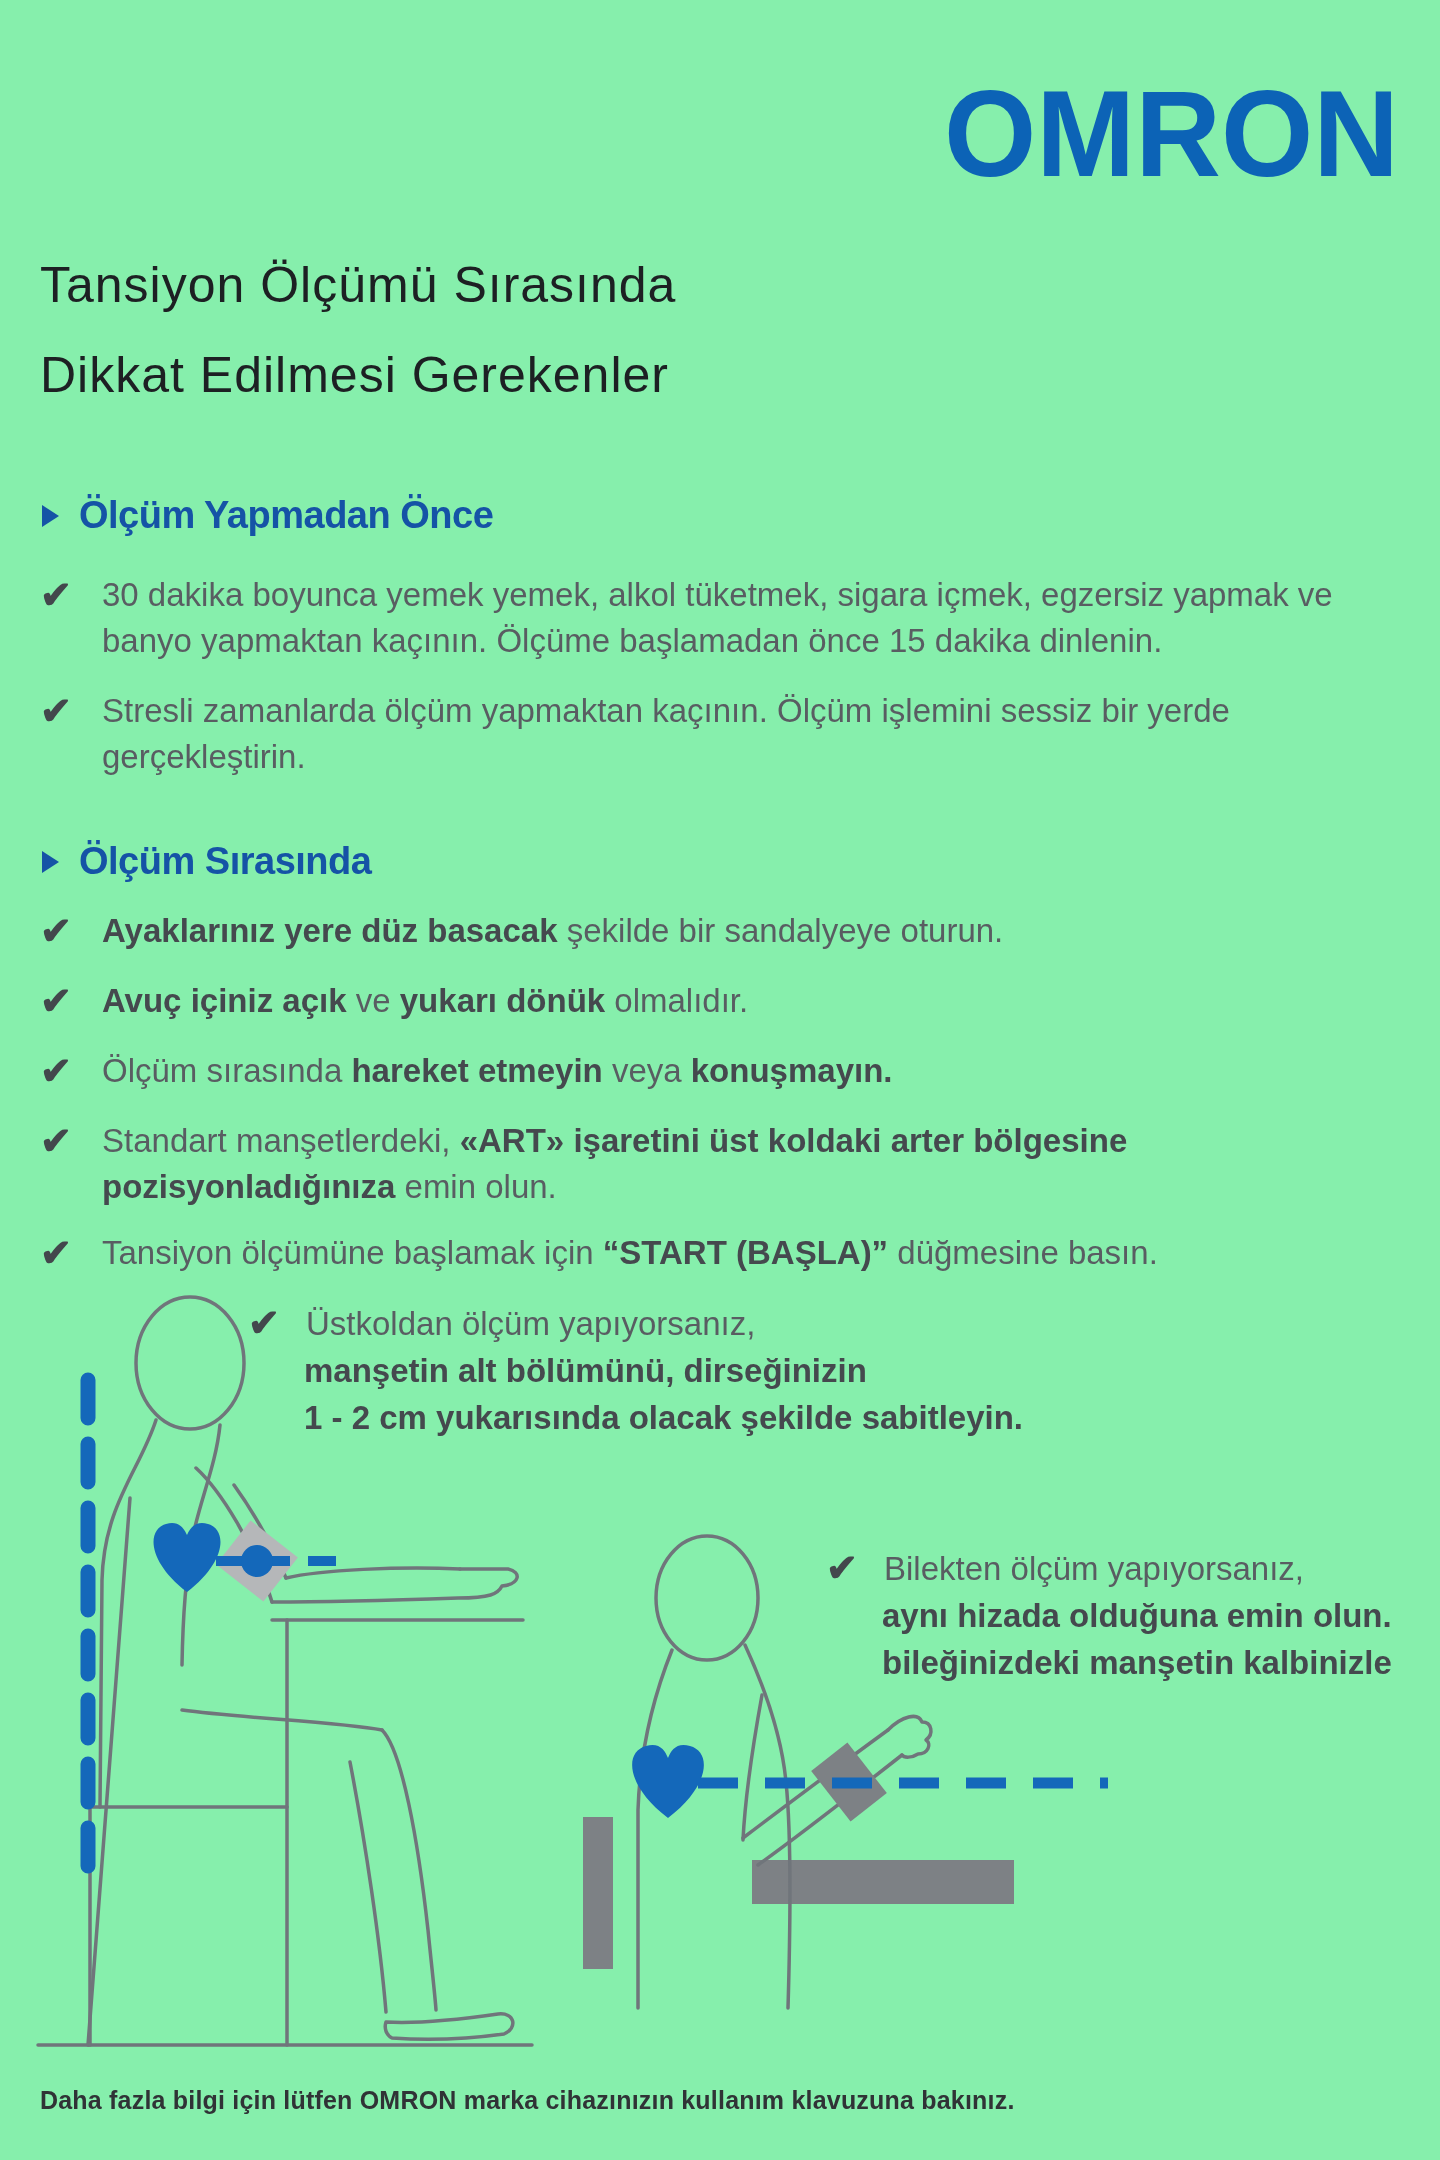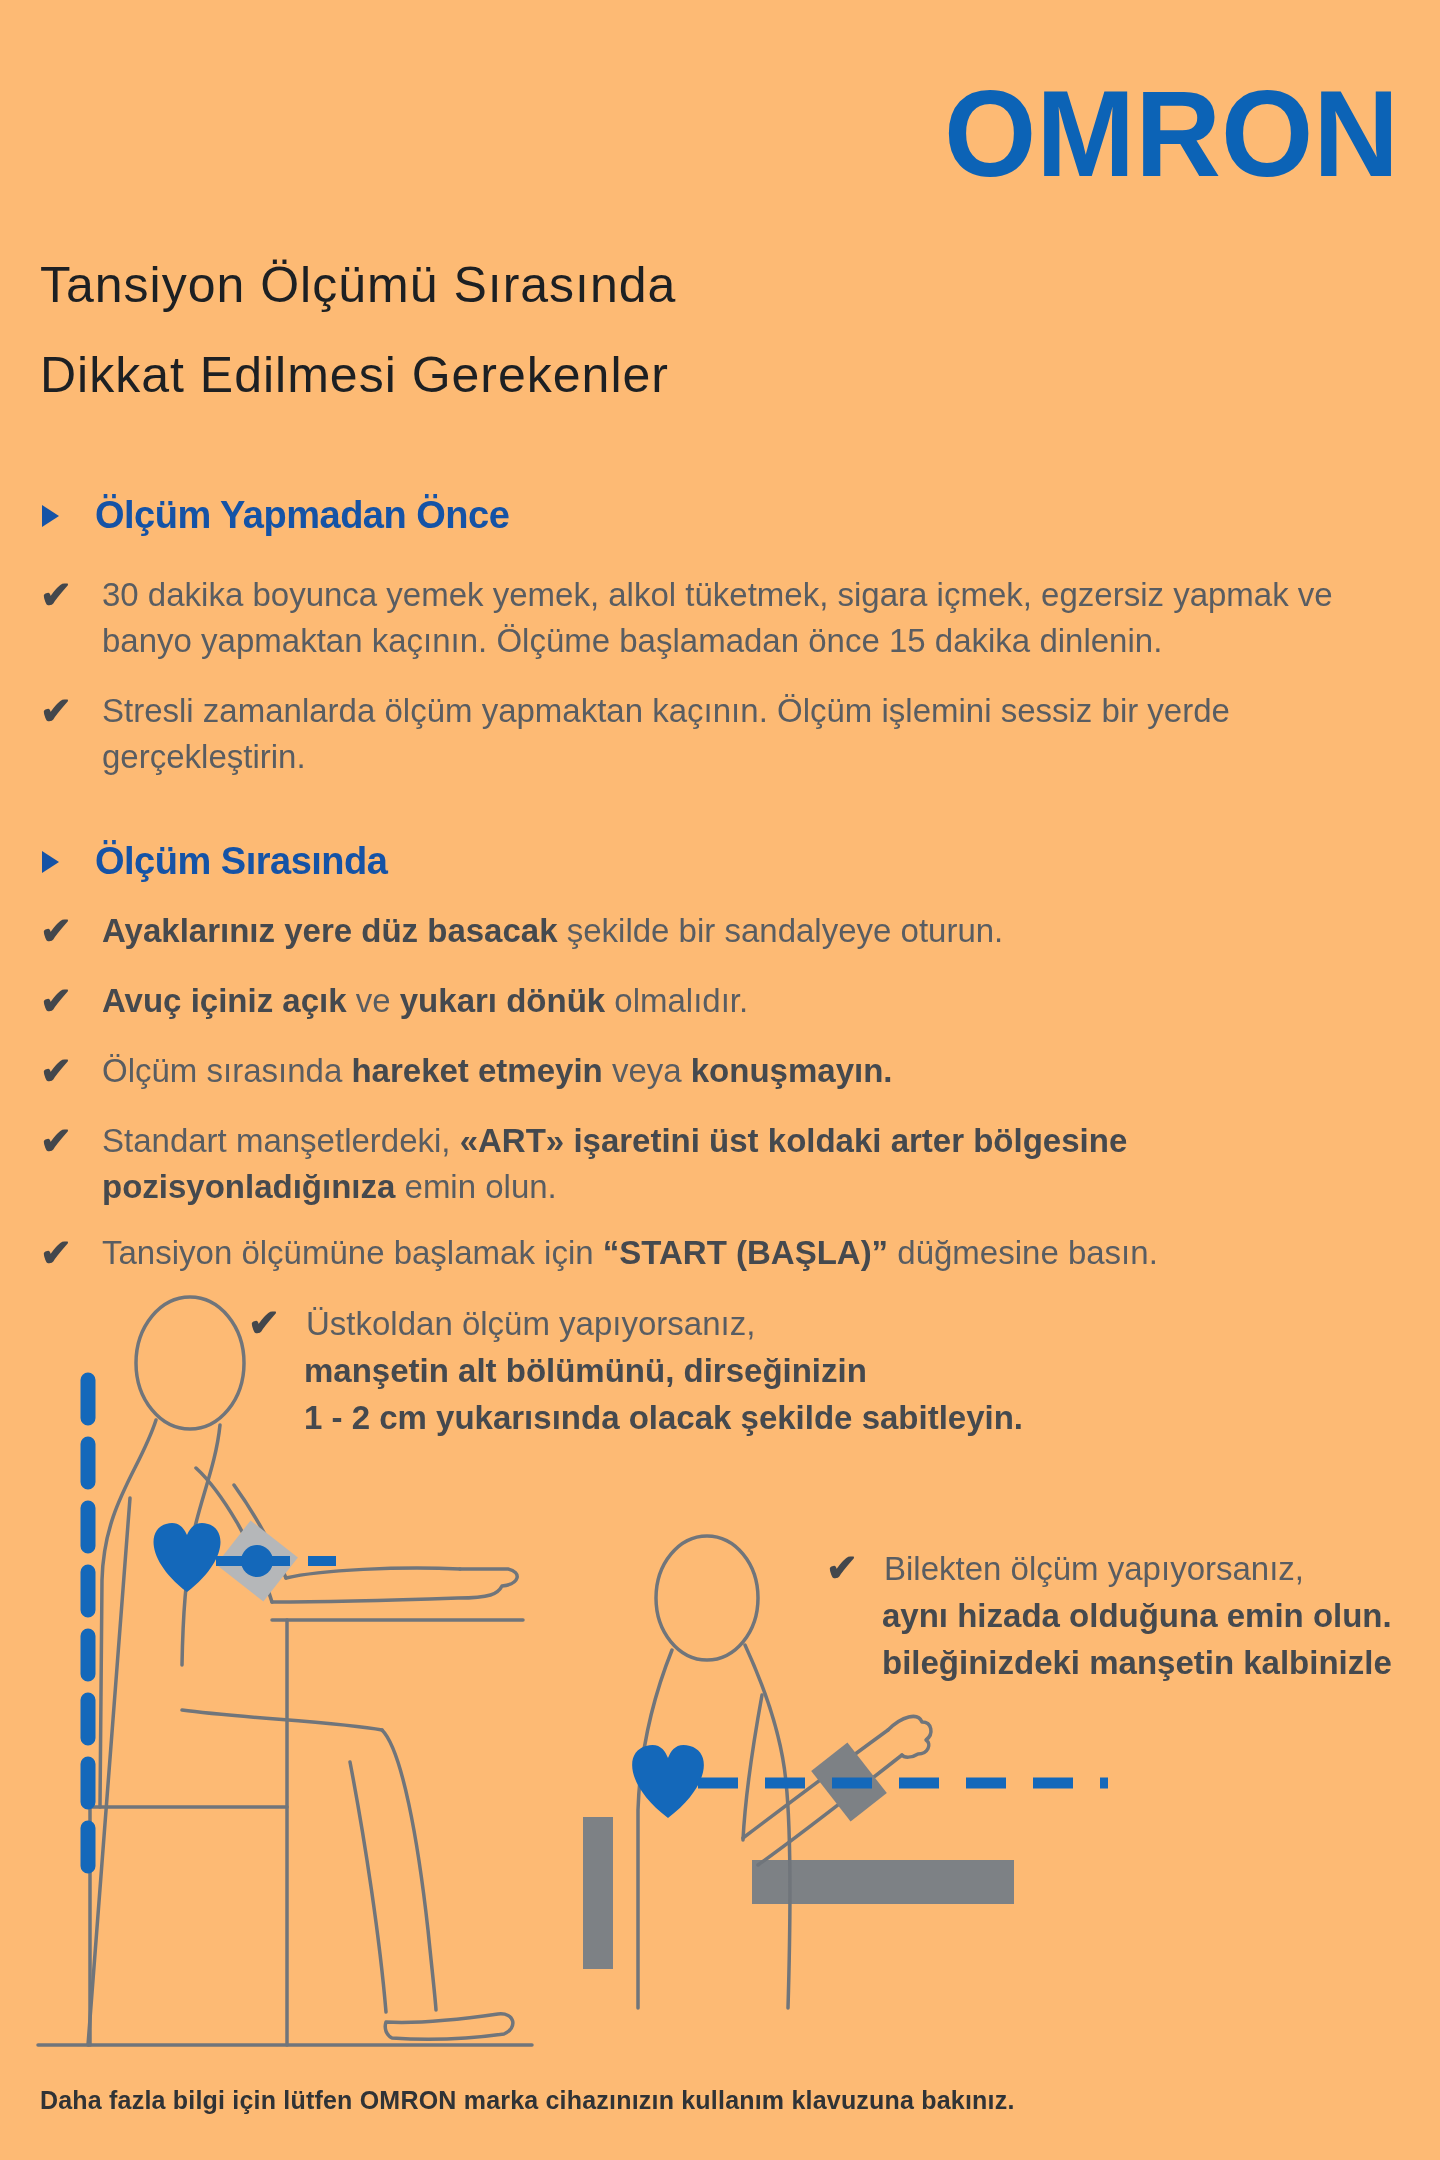--- a/index.html
+++ b/index.html
@@ -1,30 +1,30 @@
 <!DOCTYPE html>
 <html lang="tr"><head>
 <meta charset="utf-8">
 <style>
   html,body{margin:0;padding:0;background:#ffffff;}
   .page{
-    position:relative;width:1440px;height:2160px;background:#fdba74;
+    position:relative;width:1440px;height:2160px;background:#86efac;
     font-family:"Liberation Sans",sans-serif;overflow:hidden;
   }
   
   .logo{position:absolute;top:76px;right:36px;}
   
   .title{
     position:absolute;left:40px;top:240px;
     font-size:50px;font-weight:400;color:#1d2023;
     line-height:90px;letter-spacing:1px;
   }
   
   .sec-head{
-    position:absolute;left:42px;display:flex;align-items:center;gap:36px;
+    position:absolute;left:42px;display:flex;align-items:center;gap:20px;
   }
   .sec-head h2{
     margin:0;font-size:38px;font-weight:700;color:#1553a6;letter-spacing:-0.5px;
   }
   .tri{
     width:0;height:0;flex:none;
     border-left:17px solid #1553a6;
     border-top:11px solid transparent;
     border-bottom:11px solid transparent;
   }

